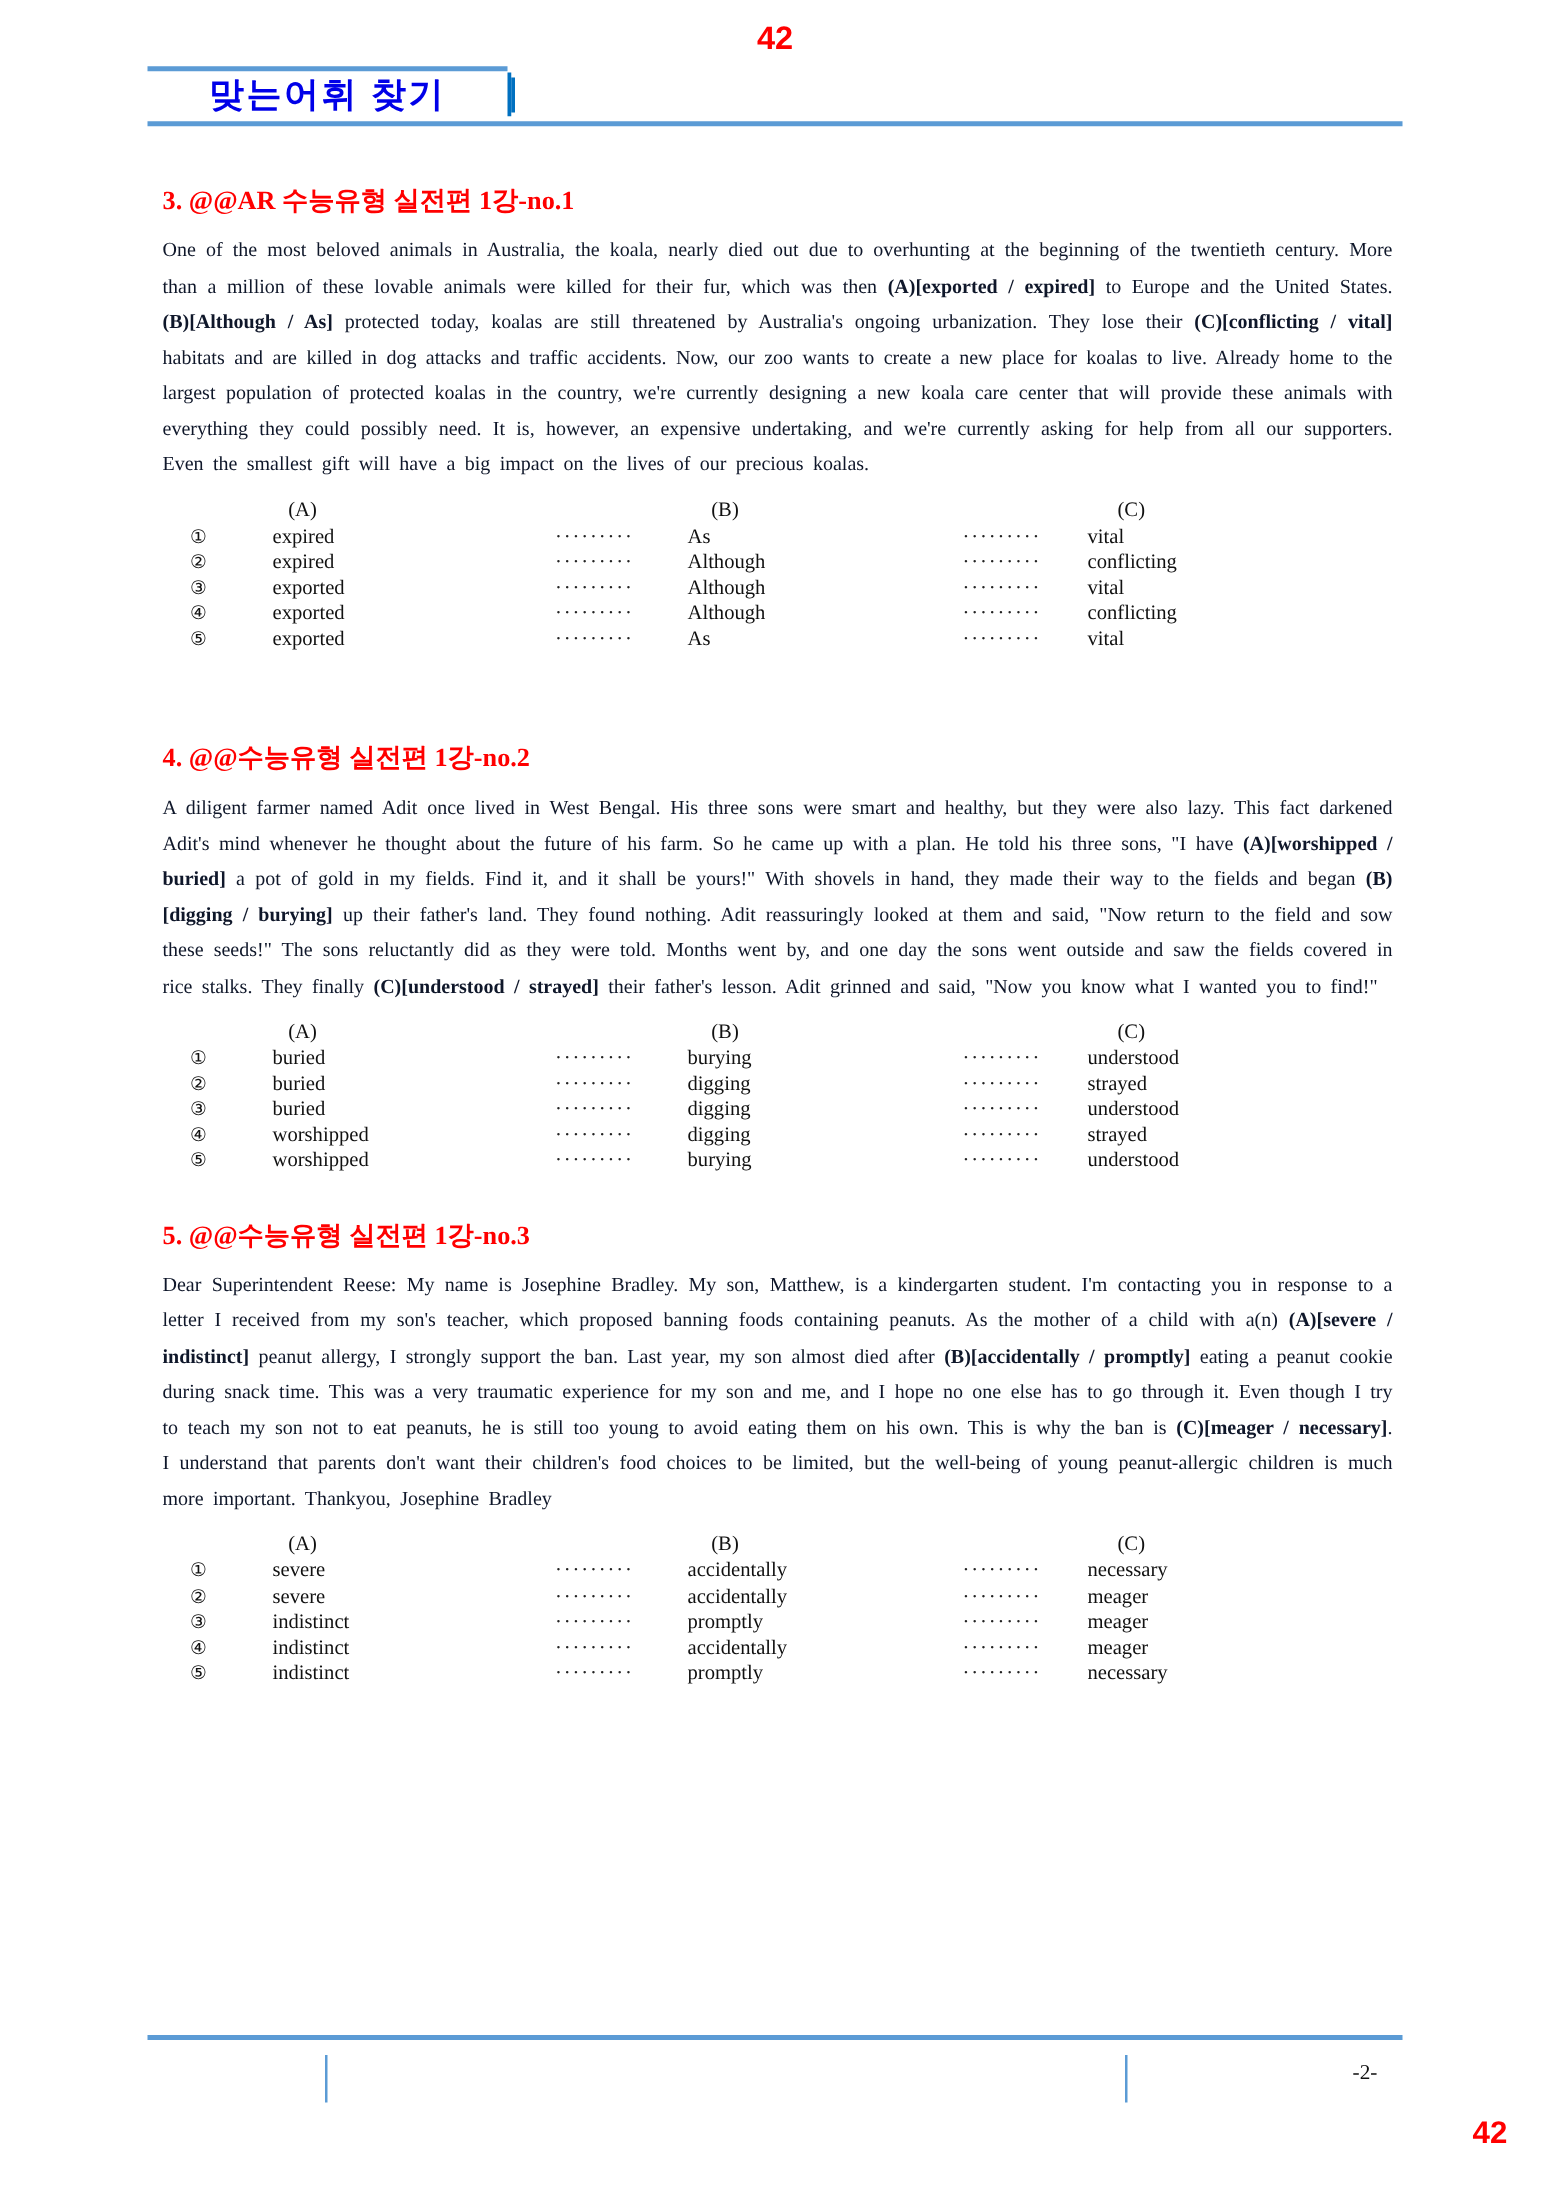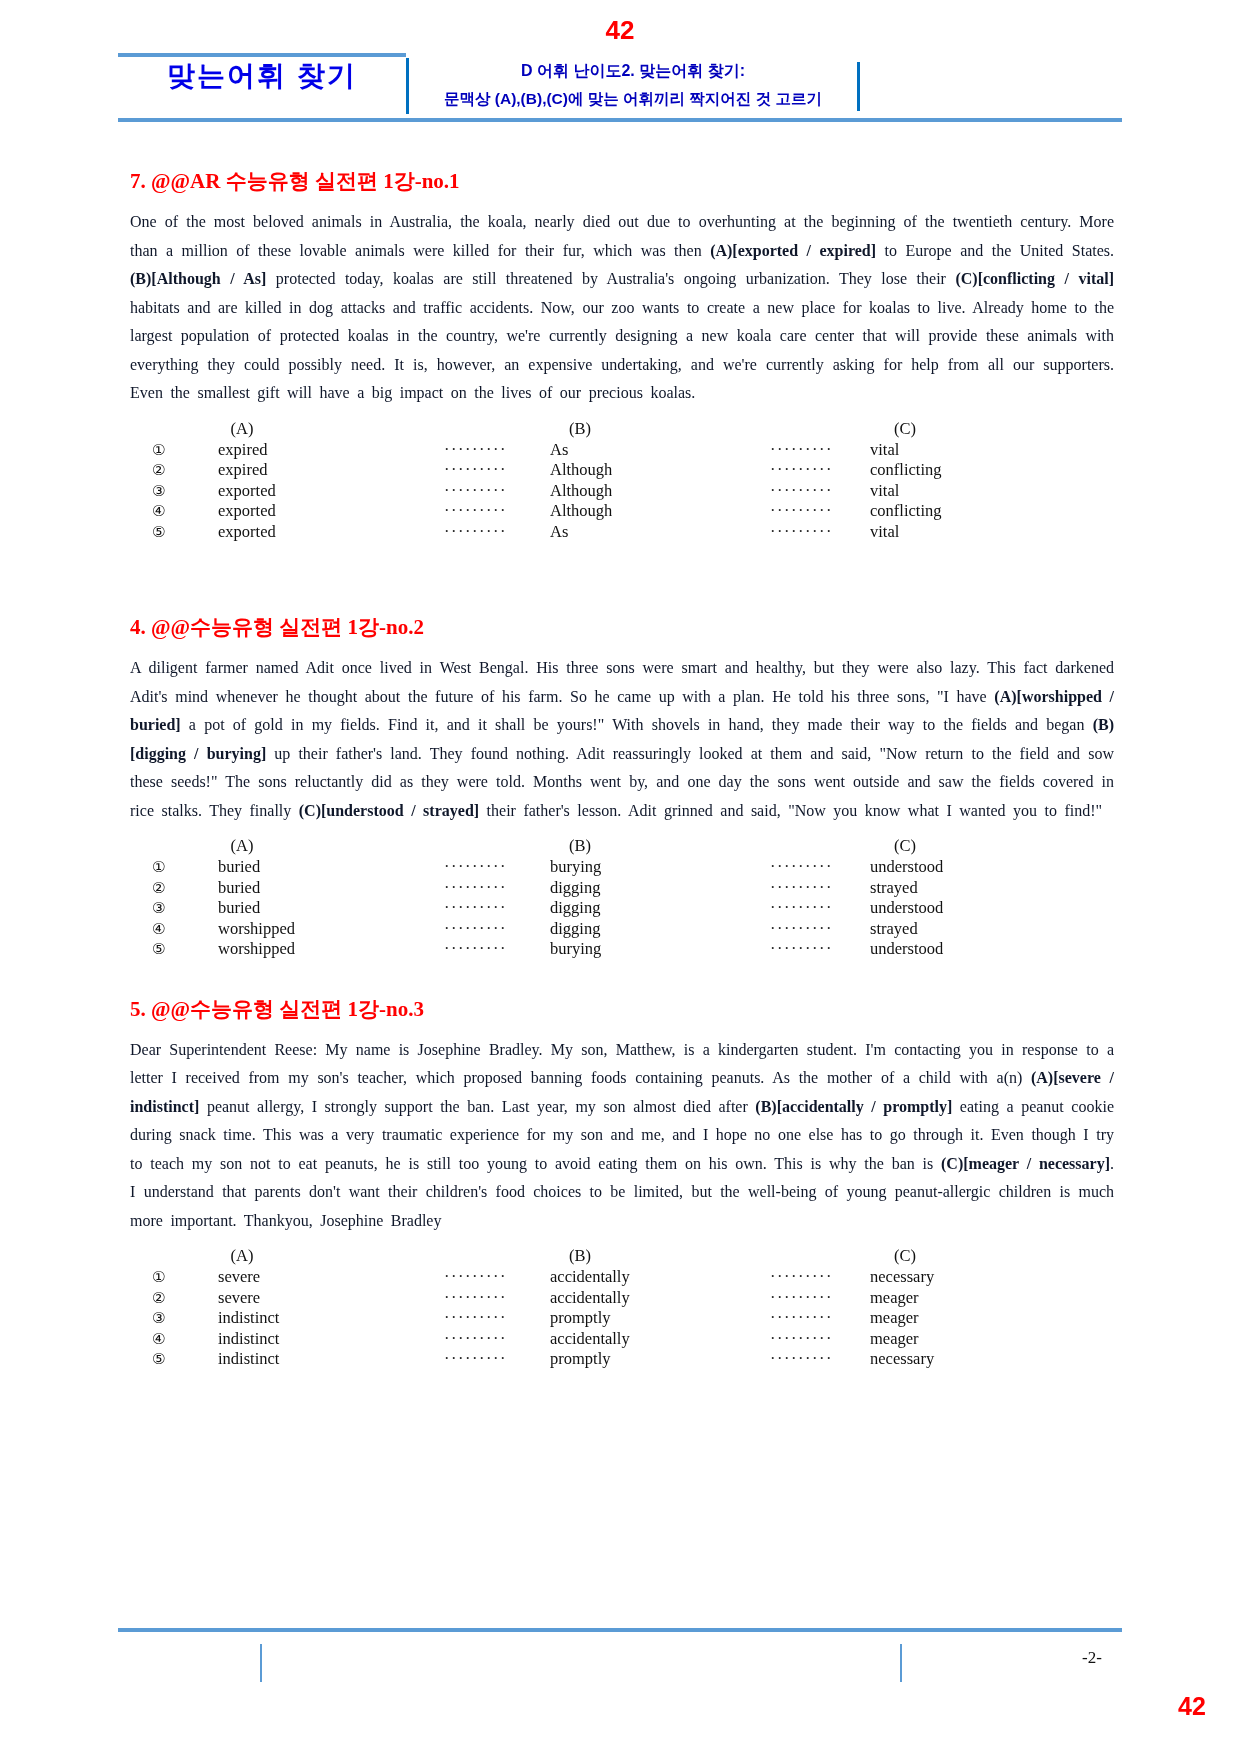--- a/index.html
+++ b/index.html
@@ -14,21 +14,21 @@
   .top-num {
     padding-top:14px; text-align:center;
     font-family:"Liberation Sans", sans-serif; font-weight:bold;
     font-size:26px; line-height:32px; color:#ff0000;
   }
 
   
   .header { display:flex; align-items:stretch; margin-top:7px;
             border-bottom:4px solid #5b9bd5; padding-bottom:2px; }
   .header-left { width:288px; border-top:4px solid #5b9bd5;
-                 display:flex; align-items:flex-start; justify-content:center; }
+                 display:flex; align-items:flex-end; justify-content:center; }
   .header-title { color:#0000e8; font-family:"Liberation Sans", sans-serif;
                   font-weight:bold; font-size:28px; letter-spacing:2px; }
   .header-bar { width:3px; background:#0070c0; }
   .bar-left  { margin:5px 0 2px; }
   .bar-right { margin:9px 0 5px; }
   .header-mid { width:448px; display:flex; flex-direction:column;
                 justify-content:center; gap:7px; text-align:center;
                 color:#0000bb; font-family:"Liberation Sans", sans-serif;
                 font-weight:bold; padding:8px 6px 6px; }
   .header-mid .l1 { font-size:16px; }
@@ -74,30 +74,26 @@
 
 <div class="content">
 
   <div class="top-num">42</div>
 
   <div class="header">
     <div class="header-left">
       <span class="header-title">맞는어휘 찾기</span>
     </div>
     <div class="header-bar bar-left"></div>
-    <div class="header-mid">
-      <div class="l1">D 어휘 난이도2. 맞는어휘 찾기:</div>
-      <div class="l2">문맥상 (A),(B),(C)에 맞는 어휘끼리 짝지어진 것 고르기</div>
-    </div>
     <div class="header-bar bar-right"></div>
     <div class="header-right"></div>
   </div>
 
   <section class="question q3">
-    <div class="q-title">7. @@AR 수능유형 실전편 1강-no.1</div>
+    <div class="q-title">3. @@AR 수능유형 실전편 1강-no.1</div>
     <p class="passage"><span>One of the most beloved animals in Australia, the koala, nearly died out due to overhunting at the beginning of the twentieth century. More than a million of these lovable animals were killed for their fur, which was then </span><span class="seg-b">(A)[exported / expired]</span><span> to Europe and the United States. </span><span class="seg-b">(B)[Although / As]</span><span> protected today, koalas are still threatened by Australia's ongoing urbanization. They lose their </span><span class="seg-b">(C)[conflicting / vital]</span><span> habitats and are killed in dog attacks and traffic accidents. Now, our zoo wants to create a new place for koalas to live. Already home to the largest population of protected koalas in the country, we're currently designing a new koala care center that will provide these animals with everything they could possibly need. It is, however, an expensive undertaking, and we're currently asking for help from all our supporters. Even the smallest gift will have a big impact on the lives of our precious koalas.</span></p>
     <div class="choice-table">
       <div class="choice-header">
         <span class="ha">(A)</span>
         <span class="hb">(B)</span>
         <span class="hc">(C)</span>
       </div>
       <div class="choice-row">
           <span class="c-num">①</span>
           <span class="c-a">expired</span>

